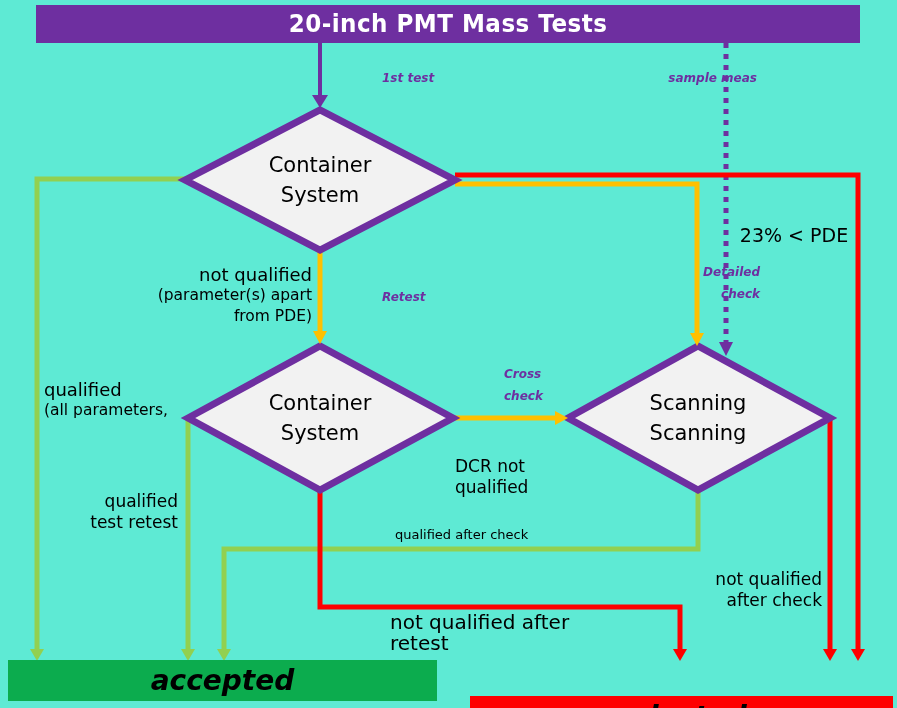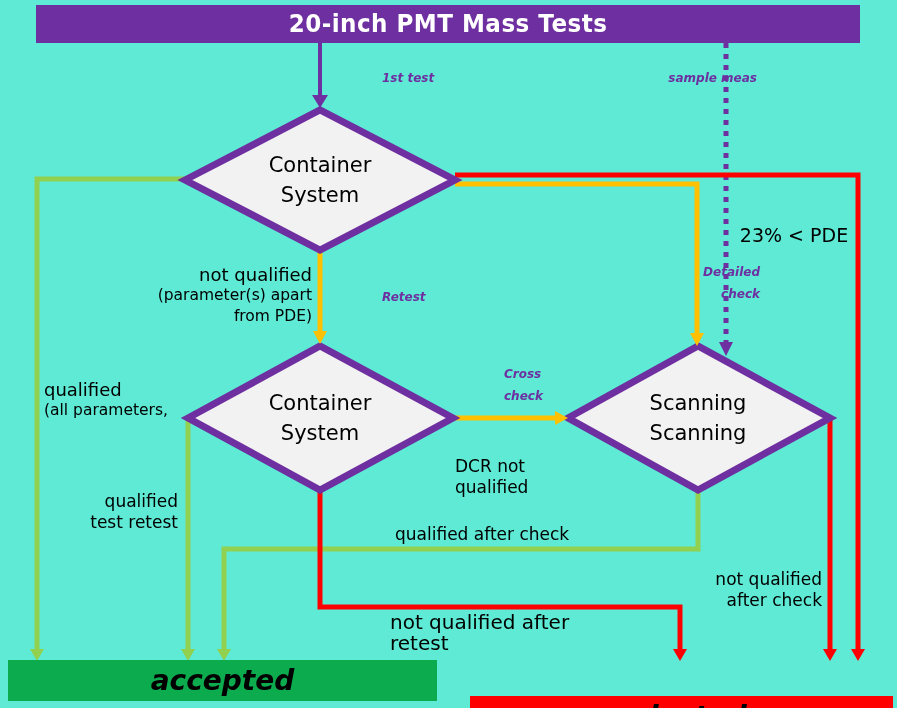--- a/index.html
+++ b/index.html
@@ -117,21 +117,21 @@
     <span class="small">(all parameters,</span>
   </div>
   <div class="abs klabel right" style="left:58px;top:491px;width:120px;">
     <span>qualified</span>
     <span>test retest</span>
   </div>
   <div class="abs klabel center" style="left:455px;top:416px;width:110px;margin-top:40px;">
     <span>DCR not</span>
     <span>qualified</span>
   </div>
-  <div class="abs klabel center" style="left:395px;top:524px;width:250px;font-size:17px;">qualified after check</div>
+  <div class="abs klabel center" style="left:395px;top:524px;width:250px;font-size:13px;">qualified after check</div>
   <div class="abs klabel center" style="left:390px;top:612px;width:235px;font-size:20px;">not qualified after retest</div>
   <div class="abs klabel right" style="left:702px;top:569px;width:120px;">
     <span>not qualified</span>
     <span>after check</span>
   </div>
 
   <div class="abs outcome acc" style="left:8px;top:660px;width:429px;height:41px;">
     <span>accepted</span>
   </div>
   <div class="abs outcome rej" style="left:470px;top:660px;width:423px;height:41px;margin-top:36px;">

